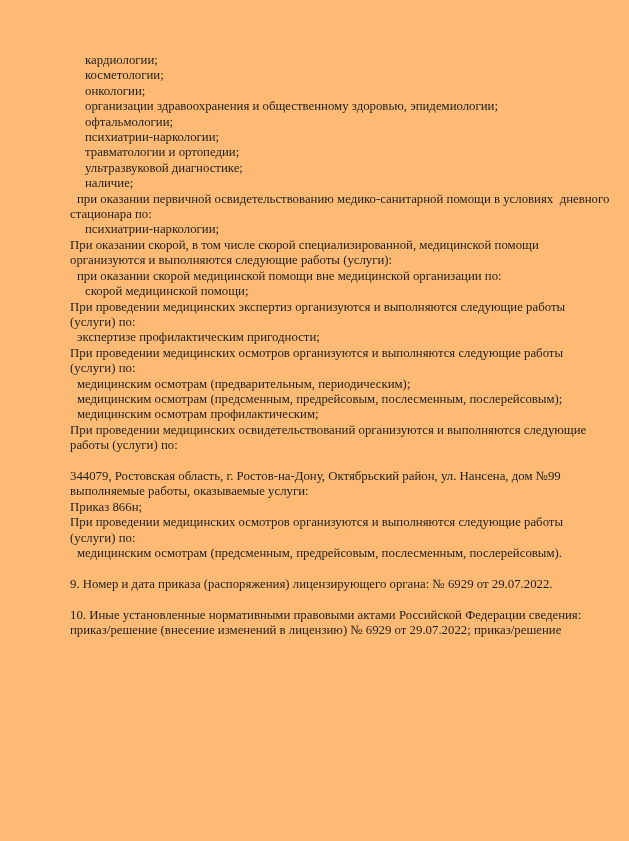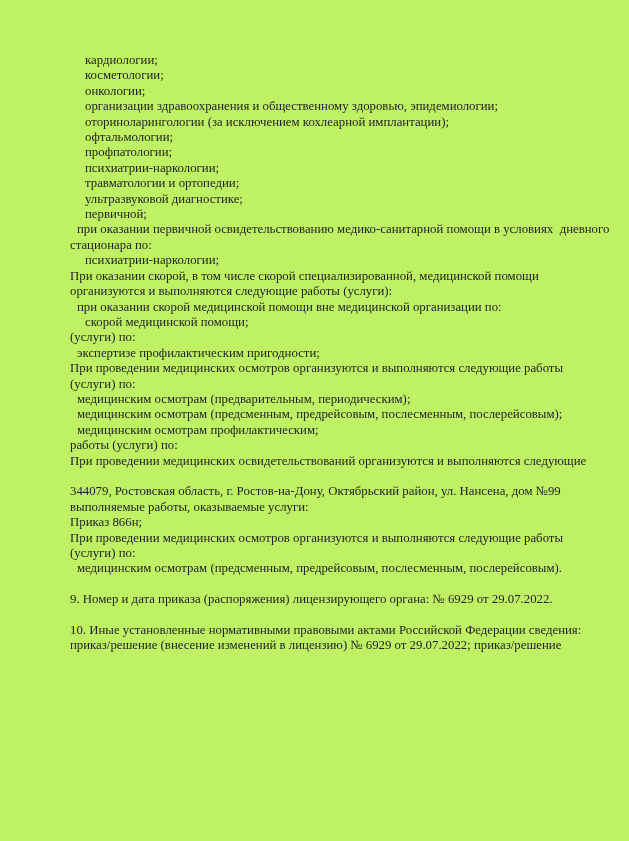--- a/index.html
+++ b/index.html
@@ -7,63 +7,62 @@
     width: 629px;
     height: 841px;
     background: #ffffff;
     overflow: hidden;
   }
   .page {
     box-sizing: border-box;
     width: 629px;
     height: 841px;
     padding: 53px 18px 0 70px;
-    background: #bef264;
+    background: #fdba74;
     font-family: "Liberation Serif", "DejaVu Serif", serif;
     font-size: 12.8px;
     line-height: 15.4px;
     color: #1e1e1e;
   }
   .line { white-space: pre; }
   .indent-0 { padding-left: 0; }
   .indent-1 { padding-left: 7px; }
   .indent-2 { padding-left: 15px; }
 </style>
 </head>
 <body>
 
 <div class="page">
   <div id="doc-lines">
       <div class="line indent-2">кардиологии;</div>
       <div class="line indent-2">косметологии;</div>
       <div class="line indent-2">онкологии;</div>
       <div class="line indent-2">организации здравоохранения и общественному здоровью, эпидемиологии;</div>
-      <div class="line indent-2">оториноларингологии (за исключением кохлеарной имплантации);</div>
       <div class="line indent-2">офтальмологии;</div>
-      <div class="line indent-2">профпатологии;</div>
       <div class="line indent-2">психиатрии-наркологии;</div>
       <div class="line indent-2">травматологии и ортопедии;</div>
       <div class="line indent-2">ультразвуковой диагностике;</div>
-      <div class="line indent-2">первичной;</div>
+      <div class="line indent-2">наличие;</div>
       <div class="line indent-1">при оказании первичной освидетельствованию медико-санитарной помощи в условиях  дневного</div>
       <div class="line indent-0">стационара по:</div>
       <div class="line indent-2">психиатрии-наркологии;</div>
       <div class="line indent-0">При оказании скорой, в том числе скорой специализированной, медицинской помощи</div>
       <div class="line indent-0">организуются и выполняются следующие работы (услуги):</div>
       <div class="line indent-1">при оказании скорой медицинской помощи вне медицинской организации по:</div>
       <div class="line indent-2">скорой медицинской помощи;</div>
+      <div class="line indent-0">При проведении медицинских экспертиз организуются и выполняются следующие работы</div>
       <div class="line indent-0">(услуги) по:</div>
       <div class="line indent-1">экспертизе профилактическим пригодности;</div>
       <div class="line indent-0">При проведении медицинских осмотров организуются и выполняются следующие работы</div>
       <div class="line indent-0">(услуги) по:</div>
       <div class="line indent-1">медицинским осмотрам (предварительным, периодическим);</div>
       <div class="line indent-1">медицинским осмотрам (предсменным, предрейсовым, послесменным, послерейсовым);</div>
       <div class="line indent-1">медицинским осмотрам профилактическим;</div>
+      <div class="line indent-0">При проведении медицинских освидетельствований организуются и выполняются следующие</div>
       <div class="line indent-0">работы (услуги) по:</div>
-      <div class="line indent-0">При проведении медицинских освидетельствований организуются и выполняются следующие</div>
       <div class="line indent-0"> </div>
       <div class="line indent-0">344079, Ростовская область, г. Ростов-на-Дону, Октябрьский район, ул. Нансена, дом №99</div>
       <div class="line indent-0">выполняемые работы, оказываемые услуги:</div>
       <div class="line indent-0">Приказ 866н;</div>
       <div class="line indent-0">При проведении медицинских осмотров организуются и выполняются следующие работы</div>
       <div class="line indent-0">(услуги) по:</div>
       <div class="line indent-1">медицинским осмотрам (предсменным, предрейсовым, послесменным, послерейсовым).</div>
       <div class="line indent-0"> </div>
       <div class="line indent-0">9. Номер и дата приказа (распоряжения) лицензирующего органа: № 6929 от 29.07.2022.</div>
       <div class="line indent-0"> </div>

